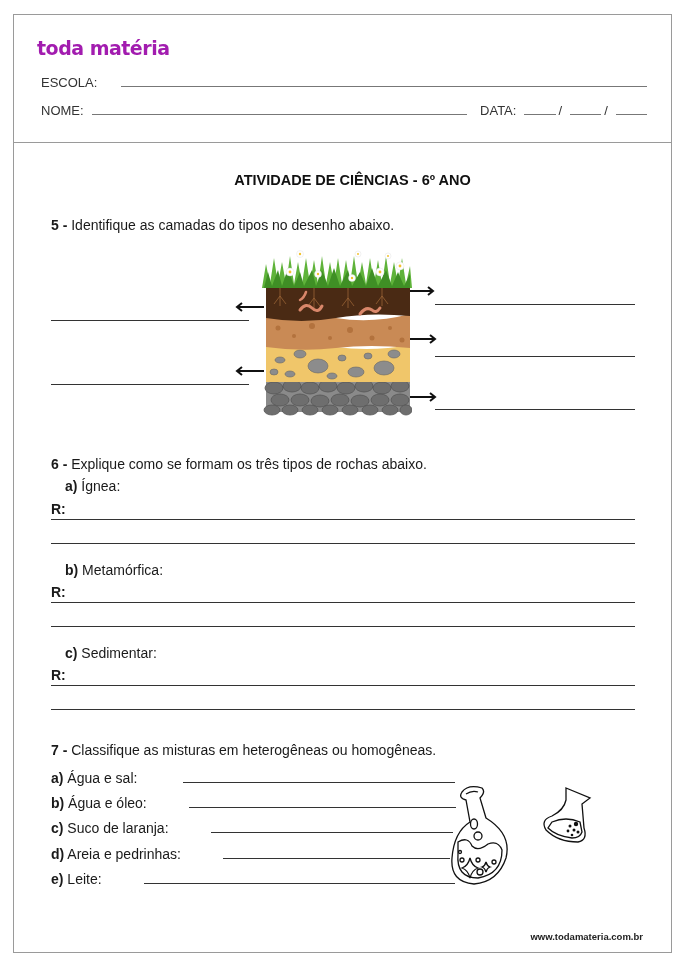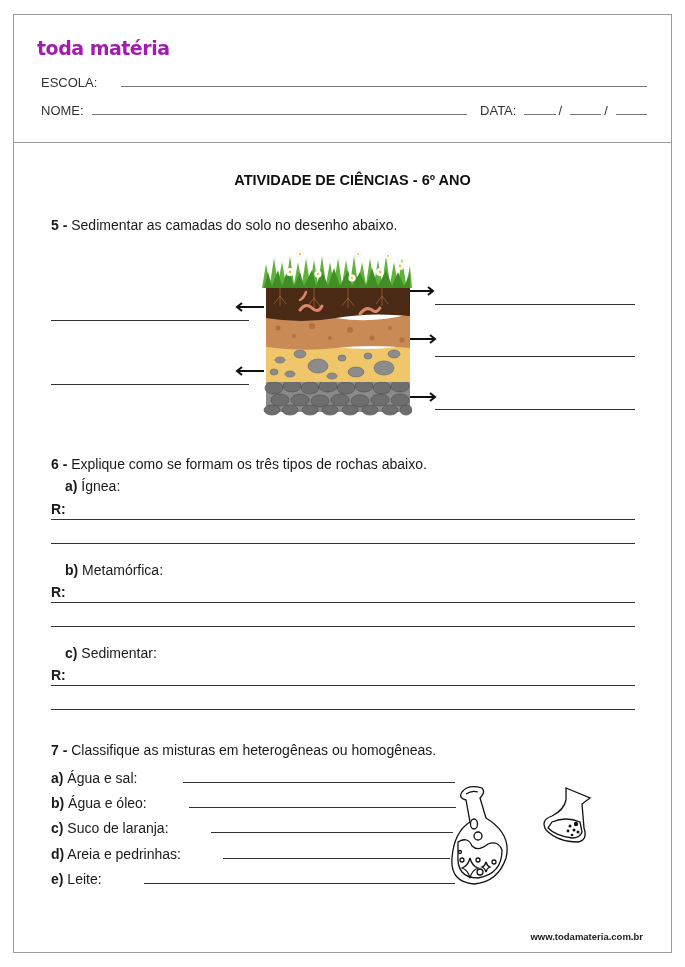--- a/index.html
+++ b/index.html
@@ -68,21 +68,21 @@
       <span class="uline date-part"></span>
       <span class="slash">/</span>
       <span class="uline date-part"></span>
     </div>
   </div>
 </div>
 
 <div class="title">ATIVIDADE DE CIÊNCIAS - 6º ANO</div>
 
 <div class="q" style="top:217px;">
-  <b>5 -</b><span> Sedimentar as camadas do solo no desenho abaixo.</span>
+  <b>5 -</b><span> Identifique as camadas do tipos no desenho abaixo.</span>
 </div>
 
 <div class="blank-line" style="left:51px; top:320px; width:198px;"></div>
 <div class="blank-line" style="left:51px; top:384px; width:198px;"></div>
 
 <div class="blank-line" style="left:435px; top:304px; width:200px;"></div>
 <div class="blank-line" style="left:435px; top:356px; width:200px;"></div>
 <div class="blank-line" style="left:435px; top:409px; width:200px;"></div>
 
 <svg class="arrow" style="left:234px; top:302px;" viewBox="0 0 30 10">

